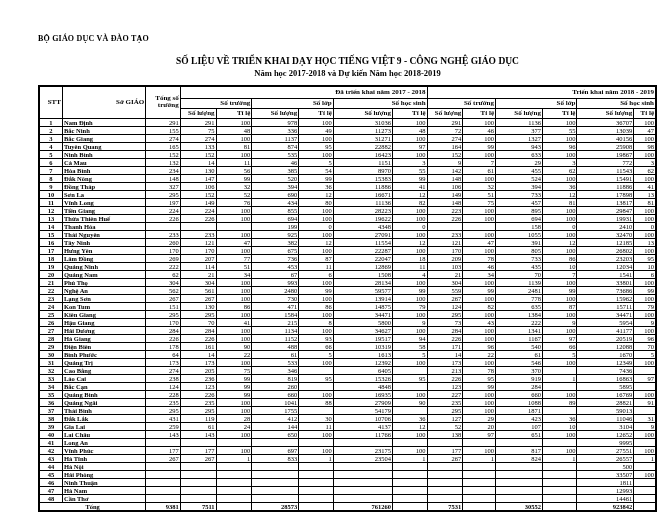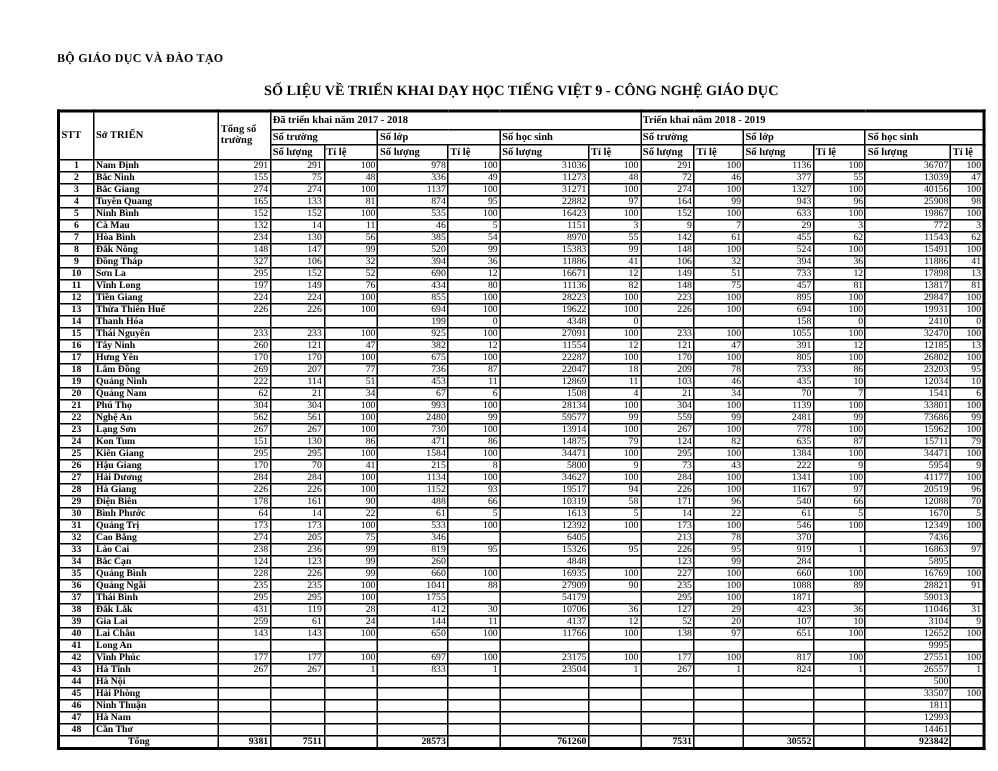--- a/index.html
+++ b/index.html
@@ -14,35 +14,36 @@
   .subtitle{text-align:center;font-weight:bold;font-size:8.5px;margin-top:2px;}
   table.data{
     border-collapse:collapse;table-layout:fixed;width:619px;margin-top:7px;
     border:2px solid #000;
   }
   table.data th, table.data td{
     border:1px solid #000;
     font-size:6.5px;line-height:7px;height:7px;
     padding:0 1px;overflow:hidden;white-space:nowrap;box-sizing:border-box;
   }
-  table.data th{font-weight:bold;font-size:7px;text-align:left;vertical-align:middle;}
+  table.data th{font-weight:bold;font-size:7px;text-align:right;vertical-align:middle;}
   tr.hr1 th{height:12px;}
   tr.hr2 th, tr.hr3 th{height:10px;margin-left:45px;}
   td.c-stt{text-align:center;font-weight:bold;}
   td.c-name{font-weight:bold;text-align:left;padding-left:2px;}
   td.c-num{text-align:right;padding-right:2px;}
   tr.total td{font-weight:bold;}
   td.c-total-label{text-align:center;font-weight:bold;}
 </style>
 </head>
 <body>
 
 <div class="page">
   <div class="ministry">BỘ GIÁO DỤC VÀ ĐÀO TẠO</div>
   <div class="title">SỐ LIỆU VỀ TRIỂN KHAI DẠY HỌC TIẾNG VIỆT 9 - CÔNG NGHỆ GIÁO DỤC</div>
+  <div class="subtitle">Năm học 2017-2018 và Dự kiến Năm học 2018-2019</div>
 
   <table class="data">
     <colgroup>
       <col style="width:3.8%">
         <col style="width:13.5%">
         <col style="width:5.6%">
       <col style="width:5.8%">
         <col style="width:5.8%">
         <col style="width:7.6%">
         <col style="width:5.6%">
@@ -51,21 +52,21 @@
       <col style="width:5.8%">
         <col style="width:5.3%">
         <col style="width:7.6%">
         <col style="width:5.6%">
         <col style="width:9.2%">
         <col style="width:3.6%">
     </colgroup>
     <thead>
       <tr class="hr1">
         <th rowspan="3">STT</th>
-        <th rowspan="3">Sở TRIỂN</th>
+        <th rowspan="3">Sở GIÁO</th>
         <th rowspan="3" style="white-space:normal;line-height:7px;">Tổng số trường</th>
         <th colspan="6">Đã triển khai năm 2017 - 2018</th>
         <th colspan="6">Triển khai năm 2018 - 2019</th>
       </tr>
       <tr class="hr2">
         <th colspan="2">Số trường</th>
         <th colspan="2">Số lớp</th>
         <th colspan="2">Số học sinh</th>
         <th colspan="2">Số trường</th>
         <th colspan="2">Số lớp</th>

